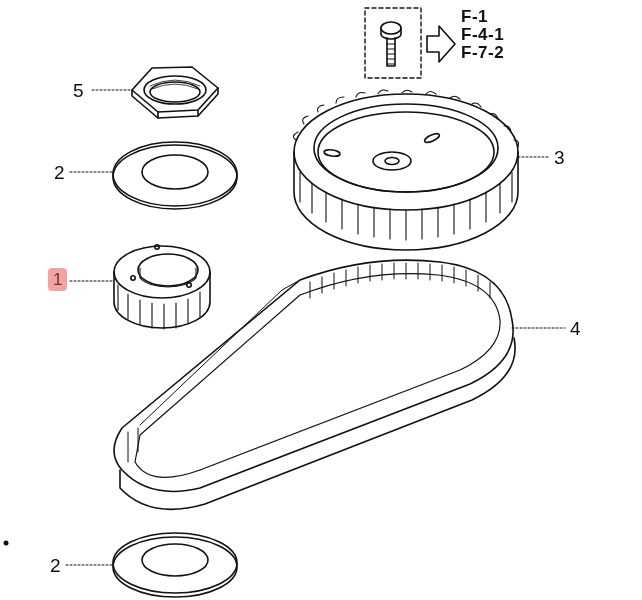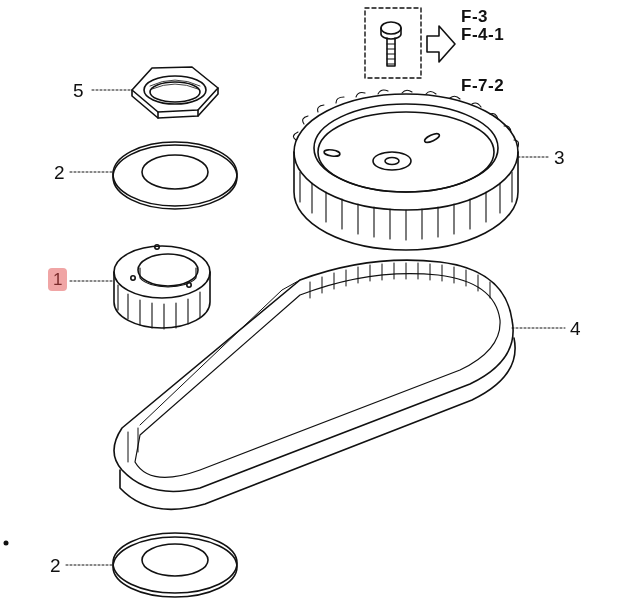--- a/index.html
+++ b/index.html
@@ -87,15 +87,15 @@
   </g>
 </svg>
 
 <div class="lbl" style="left:73px; top:81px;">5</div>
 <div class="lbl" style="left:54px; top:163px;">2</div>
 <div class="lbl" style="left:554px; top:148px;">3</div>
 <div class="lbl hl" style="left:48px; top:268px; font-size:17px;">1</div>
 <div class="lbl" style="left:570px; top:319px;">4</div>
 <div class="lbl" style="left:50px; top:556px;">2</div>
 
-<div class="ref" style="left:461px; top:8px;">F-3</div>
+<div class="ref" style="left:461px; top:8px;">F-1</div>
 <div class="ref" style="left:461px; top:26px;">F-4-1</div>
-<div class="ref" style="left:461px; top:44px;margin-top:33px;">F-7-2</div>
+<div class="ref" style="left:461px; top:44px;">F-7-2</div>
 
 </body></html>

